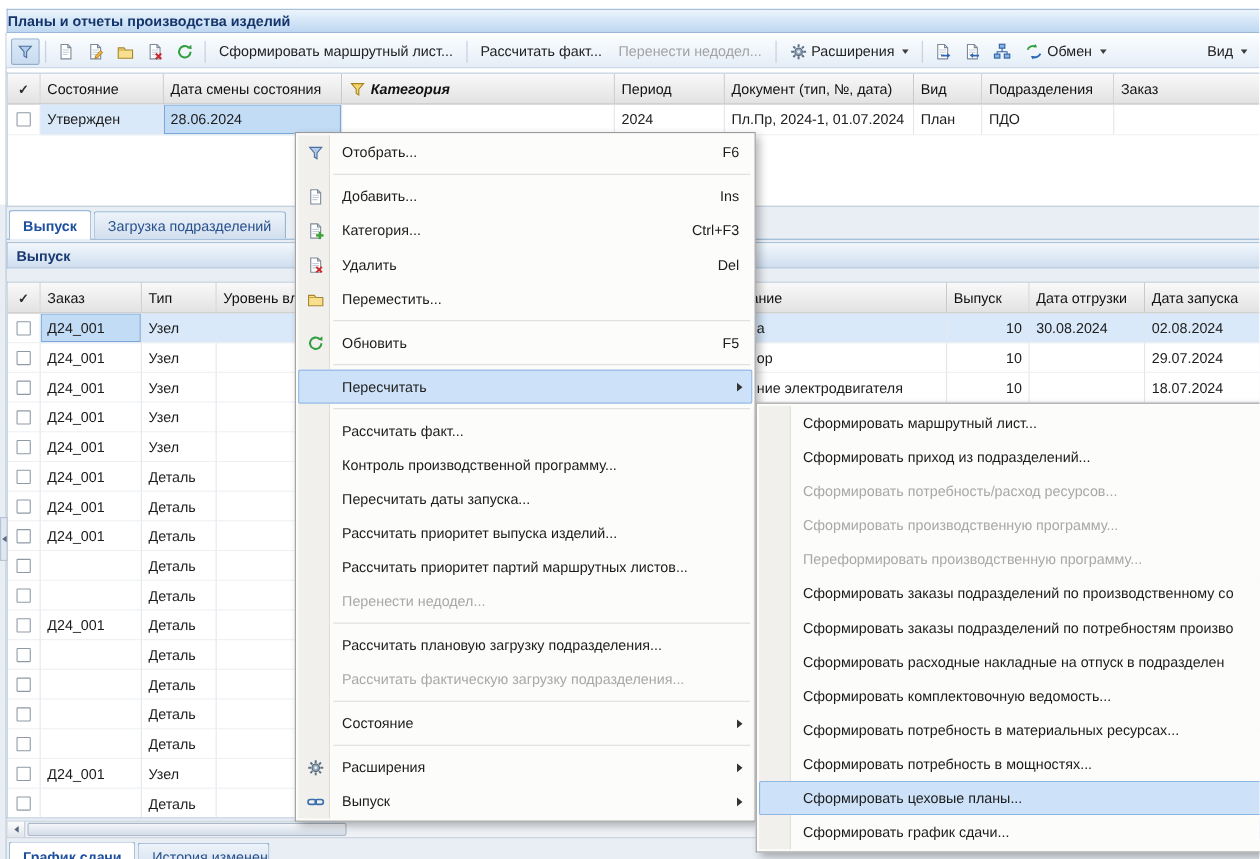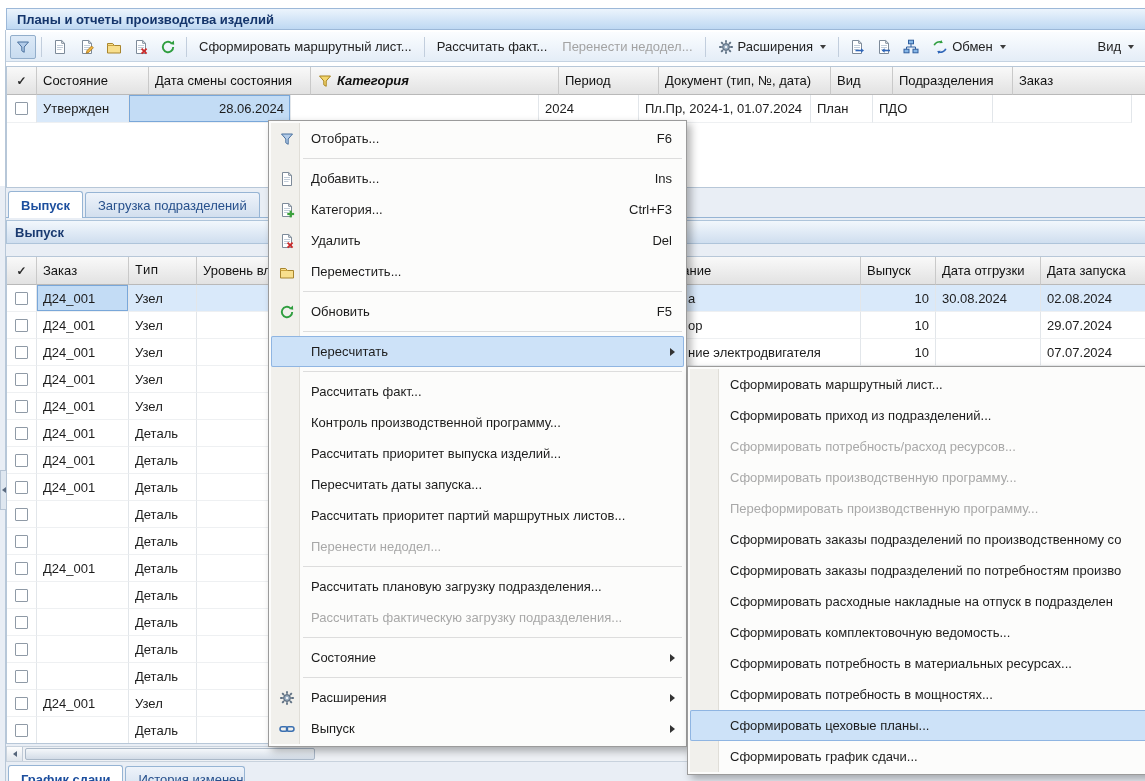--- a/index.html
+++ b/index.html
@@ -5,21 +5,21 @@
   *{box-sizing:border-box;}
   html,body{margin:0;padding:0;}
   body{width:1145px;height:781px;position:relative;overflow:hidden;background:#ffffff;
        font-family:"Liberation Sans",sans-serif;font-size:13px;color:#1c1c1c;}
 
   .lower-bg{position:absolute;left:0;top:186px;right:0;bottom:0;background:#e9eef5;}
   .frame-left{position:absolute;left:5px;top:30px;bottom:0;width:1px;background:#b7c7d8;}
 
   .titlebar{position:absolute;left:6px;top:8px;right:0;height:22px;
     background:linear-gradient(#ecf4fc,#bed8f2);border:1px solid #9cb8d8;border-right:none;
-    display:flex;align-items:center;padding-left:10px;font-weight:bold;color:#14356b;}
+    display:flex;align-items:center;font-weight:bold;color:#14356b;}
 
   .toolbar{position:absolute;left:6px;top:32px;right:0;height:30px;
     background:linear-gradient(#fbfdff,#e4edf7);border-bottom:1px solid #c5d3e2;
     display:flex;align-items:center;padding:0 4px;gap:1px;white-space:nowrap;}
   .tbtn{display:inline-flex;align-items:center;gap:4px;height:24px;padding:0 6px;
     border:1px solid transparent;border-radius:2px;color:#222;}
   .tbtn.icon{width:26px;justify-content:center;padding:0;}
   .tbtn.pressed{border-color:#92aecb;background:linear-gradient(#dce9f7,#c8dcf0);}
   .tbtn.disabled{color:#a3a3a3;}
   .tsep{width:1px;height:20px;background:#c2cedd;margin:0 4px;flex:none;}
@@ -262,24 +262,24 @@
         <span class="hlabel">Подразделения</span>
       </div>
       <div class="g-hcell" style="width: 139px;">
         <span class="hlabel">Заказ</span>
       </div>
     </div>
     <div class="g-row">
       <div class="g-cell c-center" style="width: 30px;">
         <div class="cb"></div>
       </div>
-      <div class="g-cell selcell" style="width: 92px;">
+      <div class="g-cell selcell" style="width: 112px;">
         <span>Утвержден</span>
       </div>
-      <div class="g-cell selcell focuscell" style="width: 162px; justify-content: flex-end;">
+      <div class="g-cell selcell focuscell" style="width: 162px;">
         <span>28.06.2024</span>
       </div>
       <div class="g-cell" style="width: 248px;">
         <span></span>
       </div>
       <div class="g-cell" style="width: 100px;">
         <span>2024</span>
       </div>
       <div class="g-cell" style="width: 172px;">
         <span>Пл.Пр, 2024-1, 01.07.2024</span>
@@ -306,21 +306,21 @@
 </div>
 
 <div id="grid2" class="grid grid2">
     <div class="g-hrow">
       <div class="g-hcell c-center" style="width: 30px;">
         <span class="check-glyph">✓</span>
       </div>
       <div class="g-hcell" style="width: 92px;">
         <span class="hlabel">Заказ</span>
       </div>
-      <div class="g-hcell" style="width: 68px; font-family: Liberation Mono, monospace;">
+      <div class="g-hcell" style="width: 68px;">
         <span class="hlabel">Тип</span>
       </div>
       <div class="g-hcell" style="width: 94px;">
         <span class="hlabel">Уровень вл</span>
       </div>
       <div class="g-hcell" style="width: 570px; padding-left: 330px;">
         <span class="hlabel">Наименование</span>
       </div>
       <div class="g-hcell" style="width: 75px;">
         <span class="hlabel">Выпуск</span>
@@ -400,21 +400,21 @@
       <div class="g-cell" style="width: 570px; padding-left: 397px;">
         <span>ние электродвигателя</span>
       </div>
       <div class="g-cell c-right" style="width: 75px;">
         <span>10</span>
       </div>
       <div class="g-cell" style="width: 105px;">
         <span></span>
       </div>
       <div class="g-cell" style="width: 111px;">
-        <span>07.07.2024</span>
+        <span>18.07.2024</span>
       </div>
     </div>
     <div class="g-row">
       <div class="g-cell c-center" style="width: 30px;">
         <div class="cb"></div>
       </div>
       <div class="g-cell" style="width: 92px;">
         <span>Д24_001</span>
       </div>
       <div class="g-cell" style="width: 68px;">
@@ -861,24 +861,24 @@
       <span class="m-arrow"></span>
     </div>
     <div class="m-sep"></div>
     <div class="m-item">
       <span class="m-label">Рассчитать факт...</span>
     </div>
     <div class="m-item">
       <span class="m-label">Контроль производственной программу...</span>
     </div>
     <div class="m-item">
+      <span class="m-label">Пересчитать даты запуска...</span>
+    </div>
+    <div class="m-item">
       <span class="m-label">Рассчитать приоритет выпуска изделий...</span>
-    </div>
-    <div class="m-item">
-      <span class="m-label">Пересчитать даты запуска...</span>
     </div>
     <div class="m-item">
       <span class="m-label">Рассчитать приоритет партий маршрутных листов...</span>
     </div>
     <div class="m-item disabled">
       <span class="m-label">Перенести недодел...</span>
     </div>
     <div class="m-sep"></div>
     <div class="m-item">
       <span class="m-label">Рассчитать плановую загрузку подразделения...</span>

